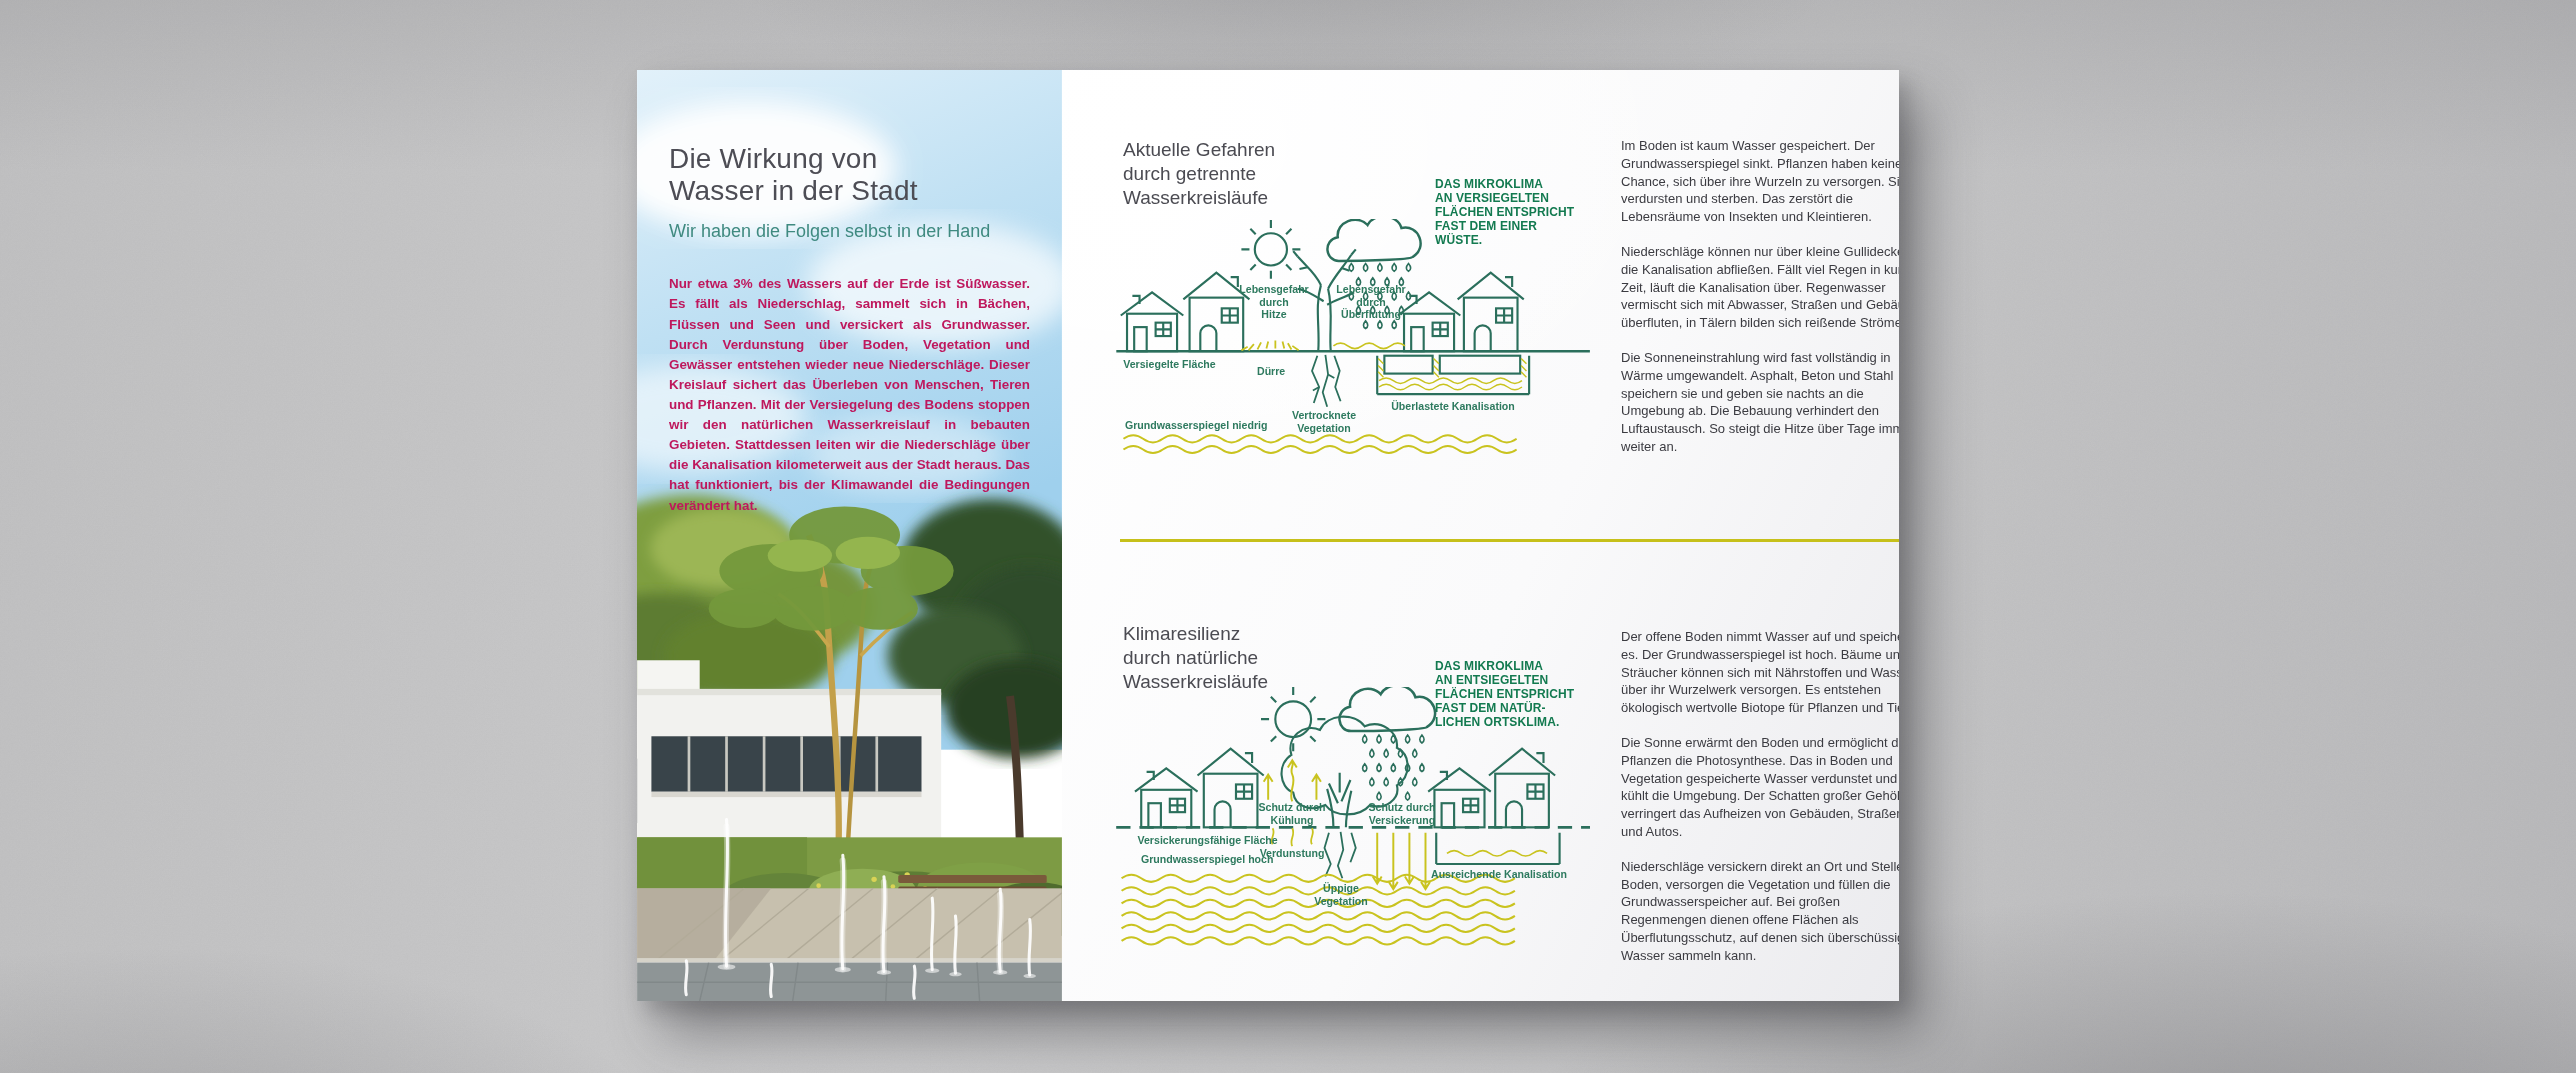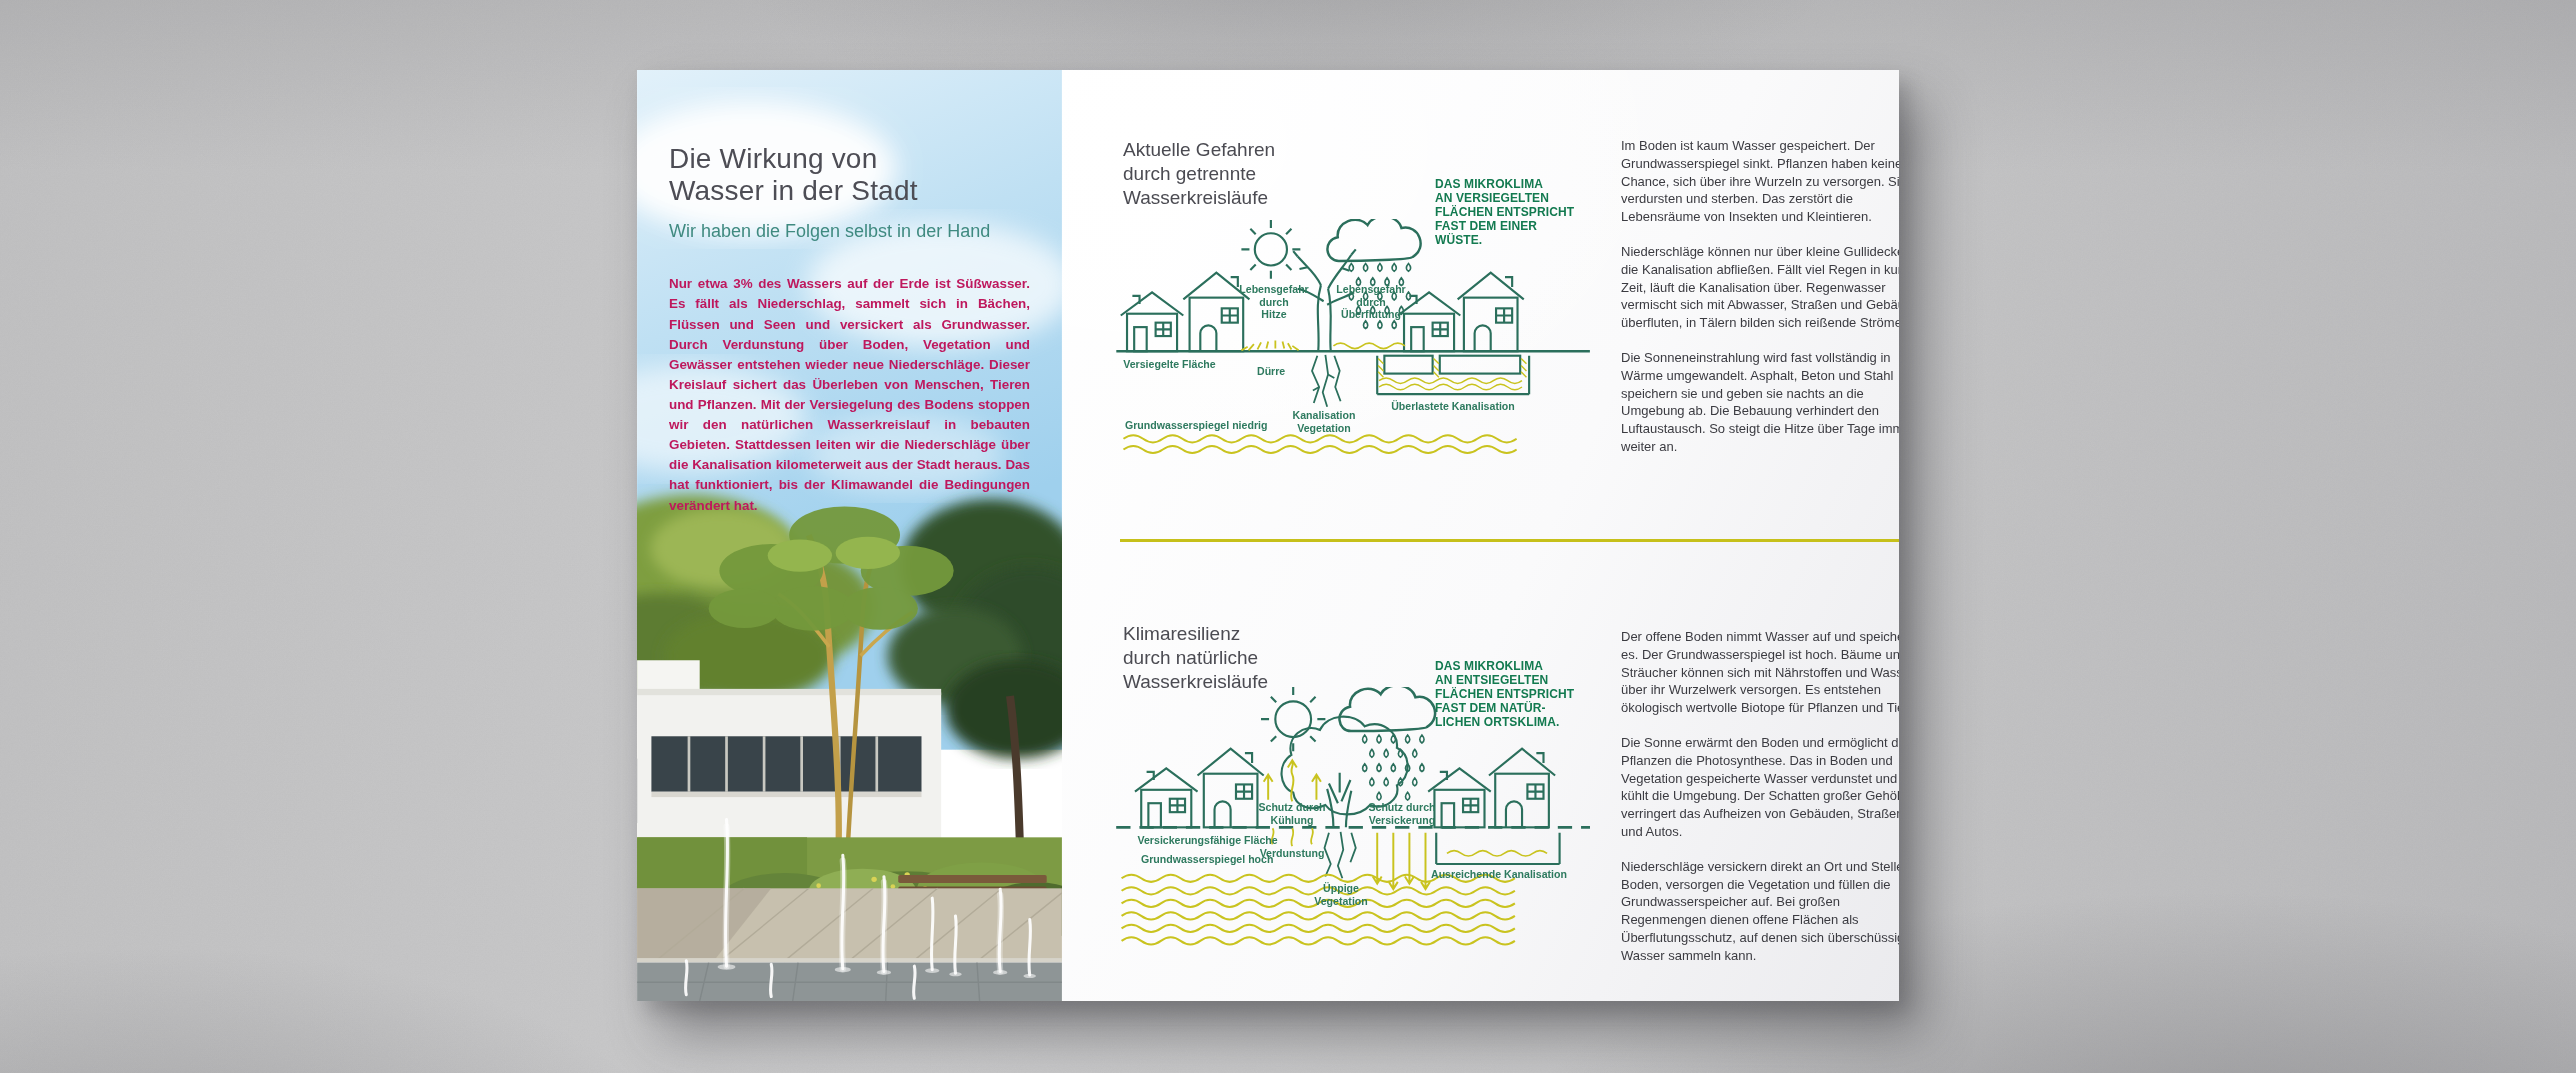--- a/index.html
+++ b/index.html
@@ -334,21 +334,21 @@
           </g>
         </svg>
         <div class="diagram-label" style="left:7.2px;top:139px">Versiegelte Fläche</div>
         <div class="diagram-label ctr" style="left:158px;top:64px">Lebensgefahr
 durch
 Hitze</div>
         <div class="diagram-label ctr" style="left:255px;top:64px">Lebensgefahr
 durch
 Überflutung</div>
         <div class="diagram-label" style="left:141px;top:146px">Dürre</div>
-        <div class="diagram-label ctr" style="left:208px;top:190px">Kanalisation
+        <div class="diagram-label ctr" style="left:208px;top:190px">Vertrocknete
 Vegetation</div>
         <div class="diagram-label ctr" style="left:337px;top:181px">Überlastete Kanalisation</div>
         <div class="diagram-label" style="left:9px;top:200px">Grundwasserspiegel niedrig</div>
       </div>
 
       <div class="body-col" style="top:67px">
         <p>Im Boden ist kaum Wasser gespeichert. Der Grundwasserspiegel sinkt. Pflanzen haben keine Chance, sich über ihre Wurzeln zu versorgen. Sie verdursten und sterben. Das zerstört die Lebensräume von Insekten und Kleintieren.</p>
         <p>Niederschläge können nur über kleine Gullideckel in die Kanalisation abfließen. Fällt viel Regen in kurzer Zeit, läuft die Kanalisation über. Regenwasser vermischt sich mit Abwasser, Straßen und Gebäude überfluten, in Tälern bilden sich reißende Ströme.</p>
         <p>Die Sonneneinstrahlung wird fast vollständig in Wärme umgewandelt. Asphalt, Beton und Stahl speichern sie und geben sie nachts an die Umgebung ab. Die Bebauung verhindert den Luftaustausch. So steigt die Hitze über Tage immer weiter an.</p>
       </div>

